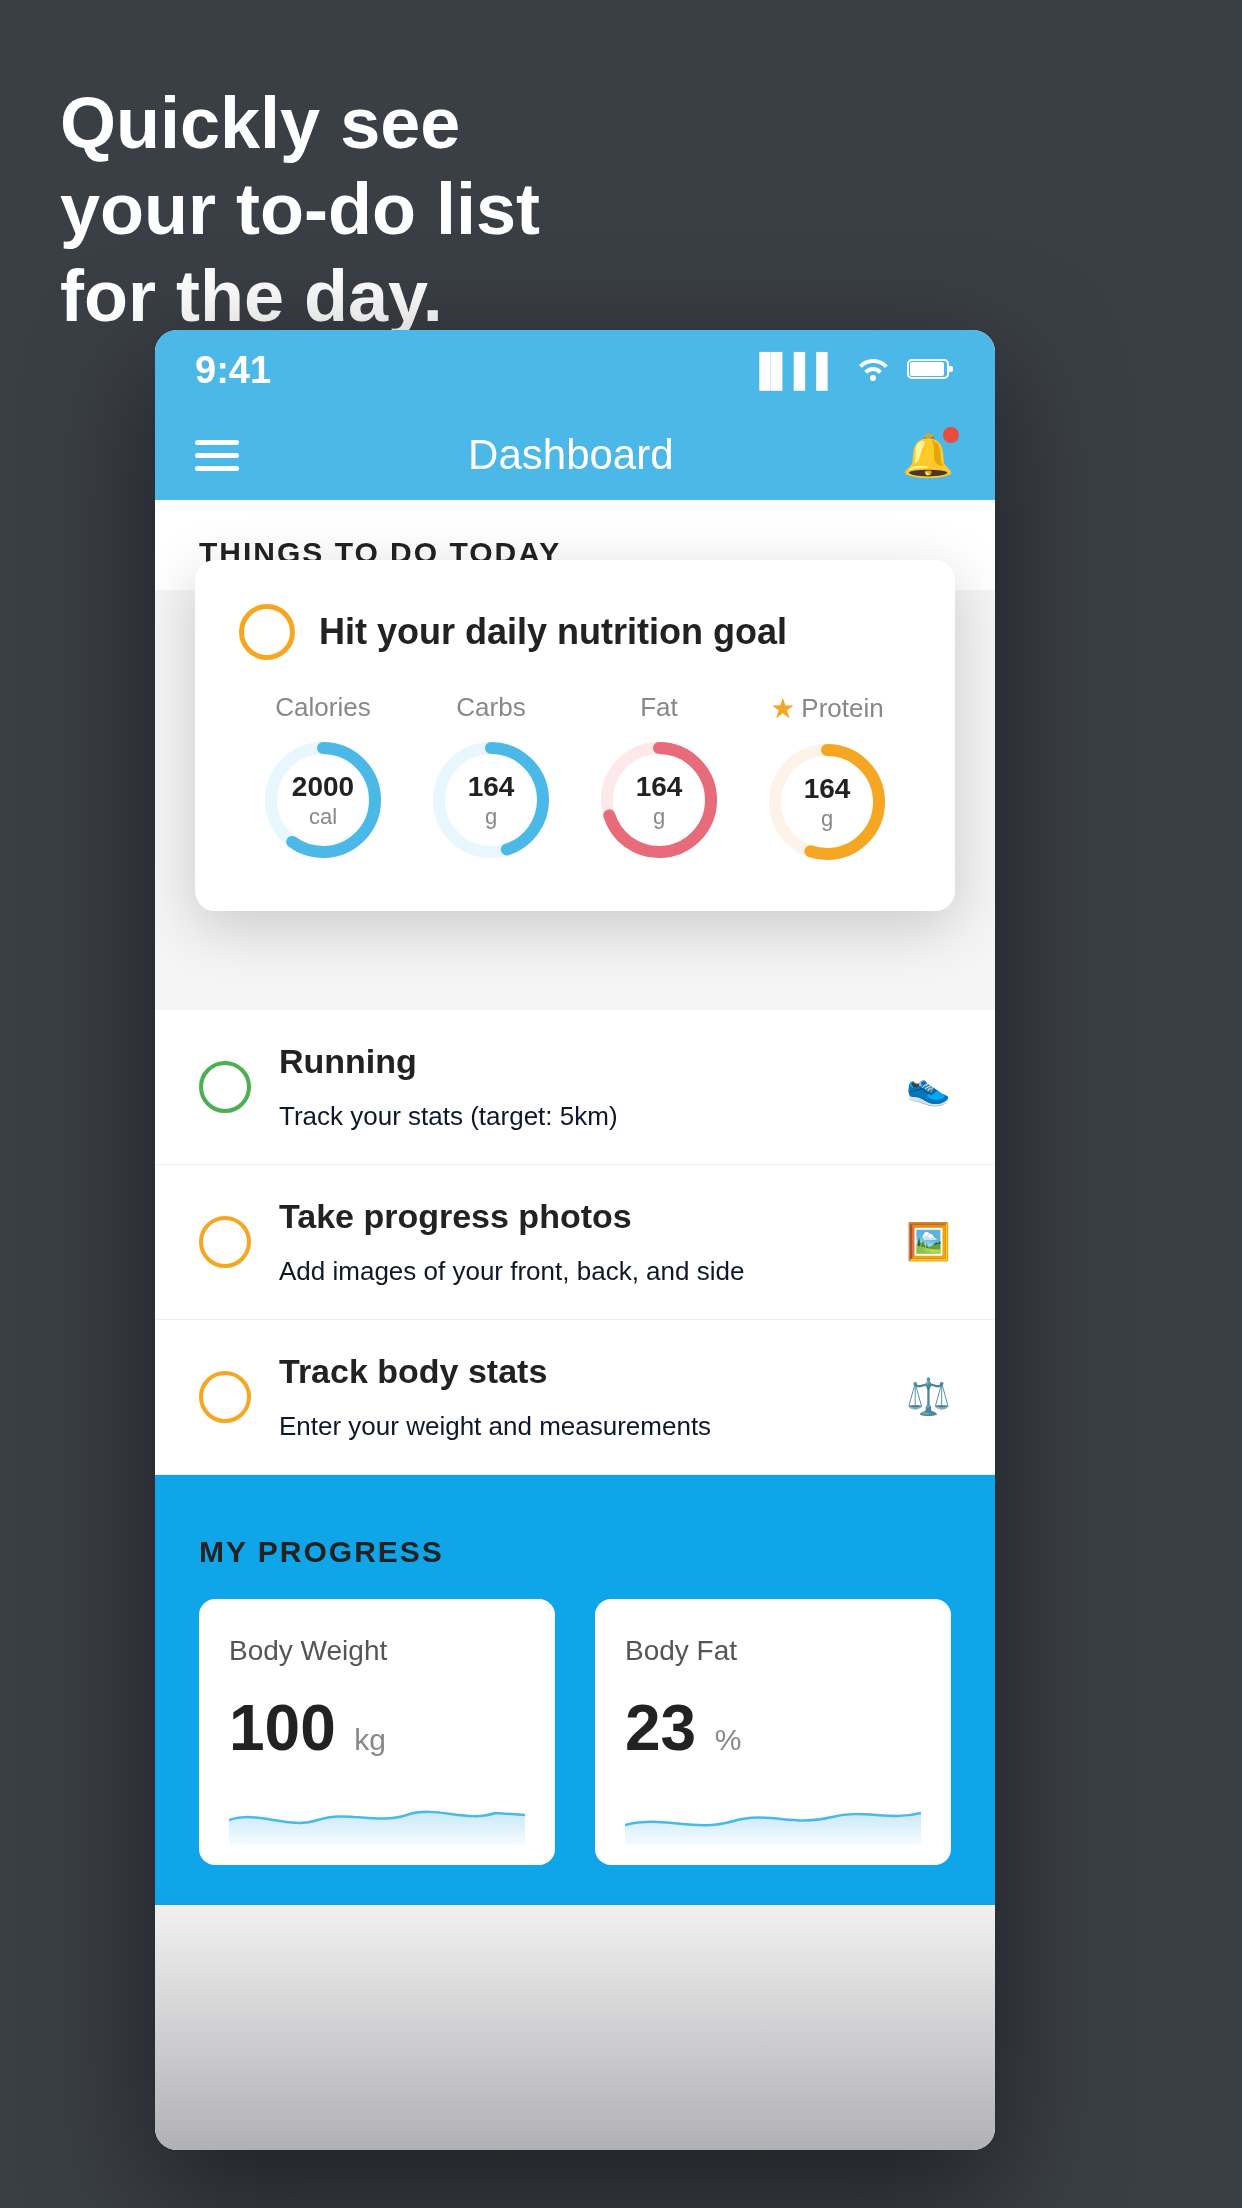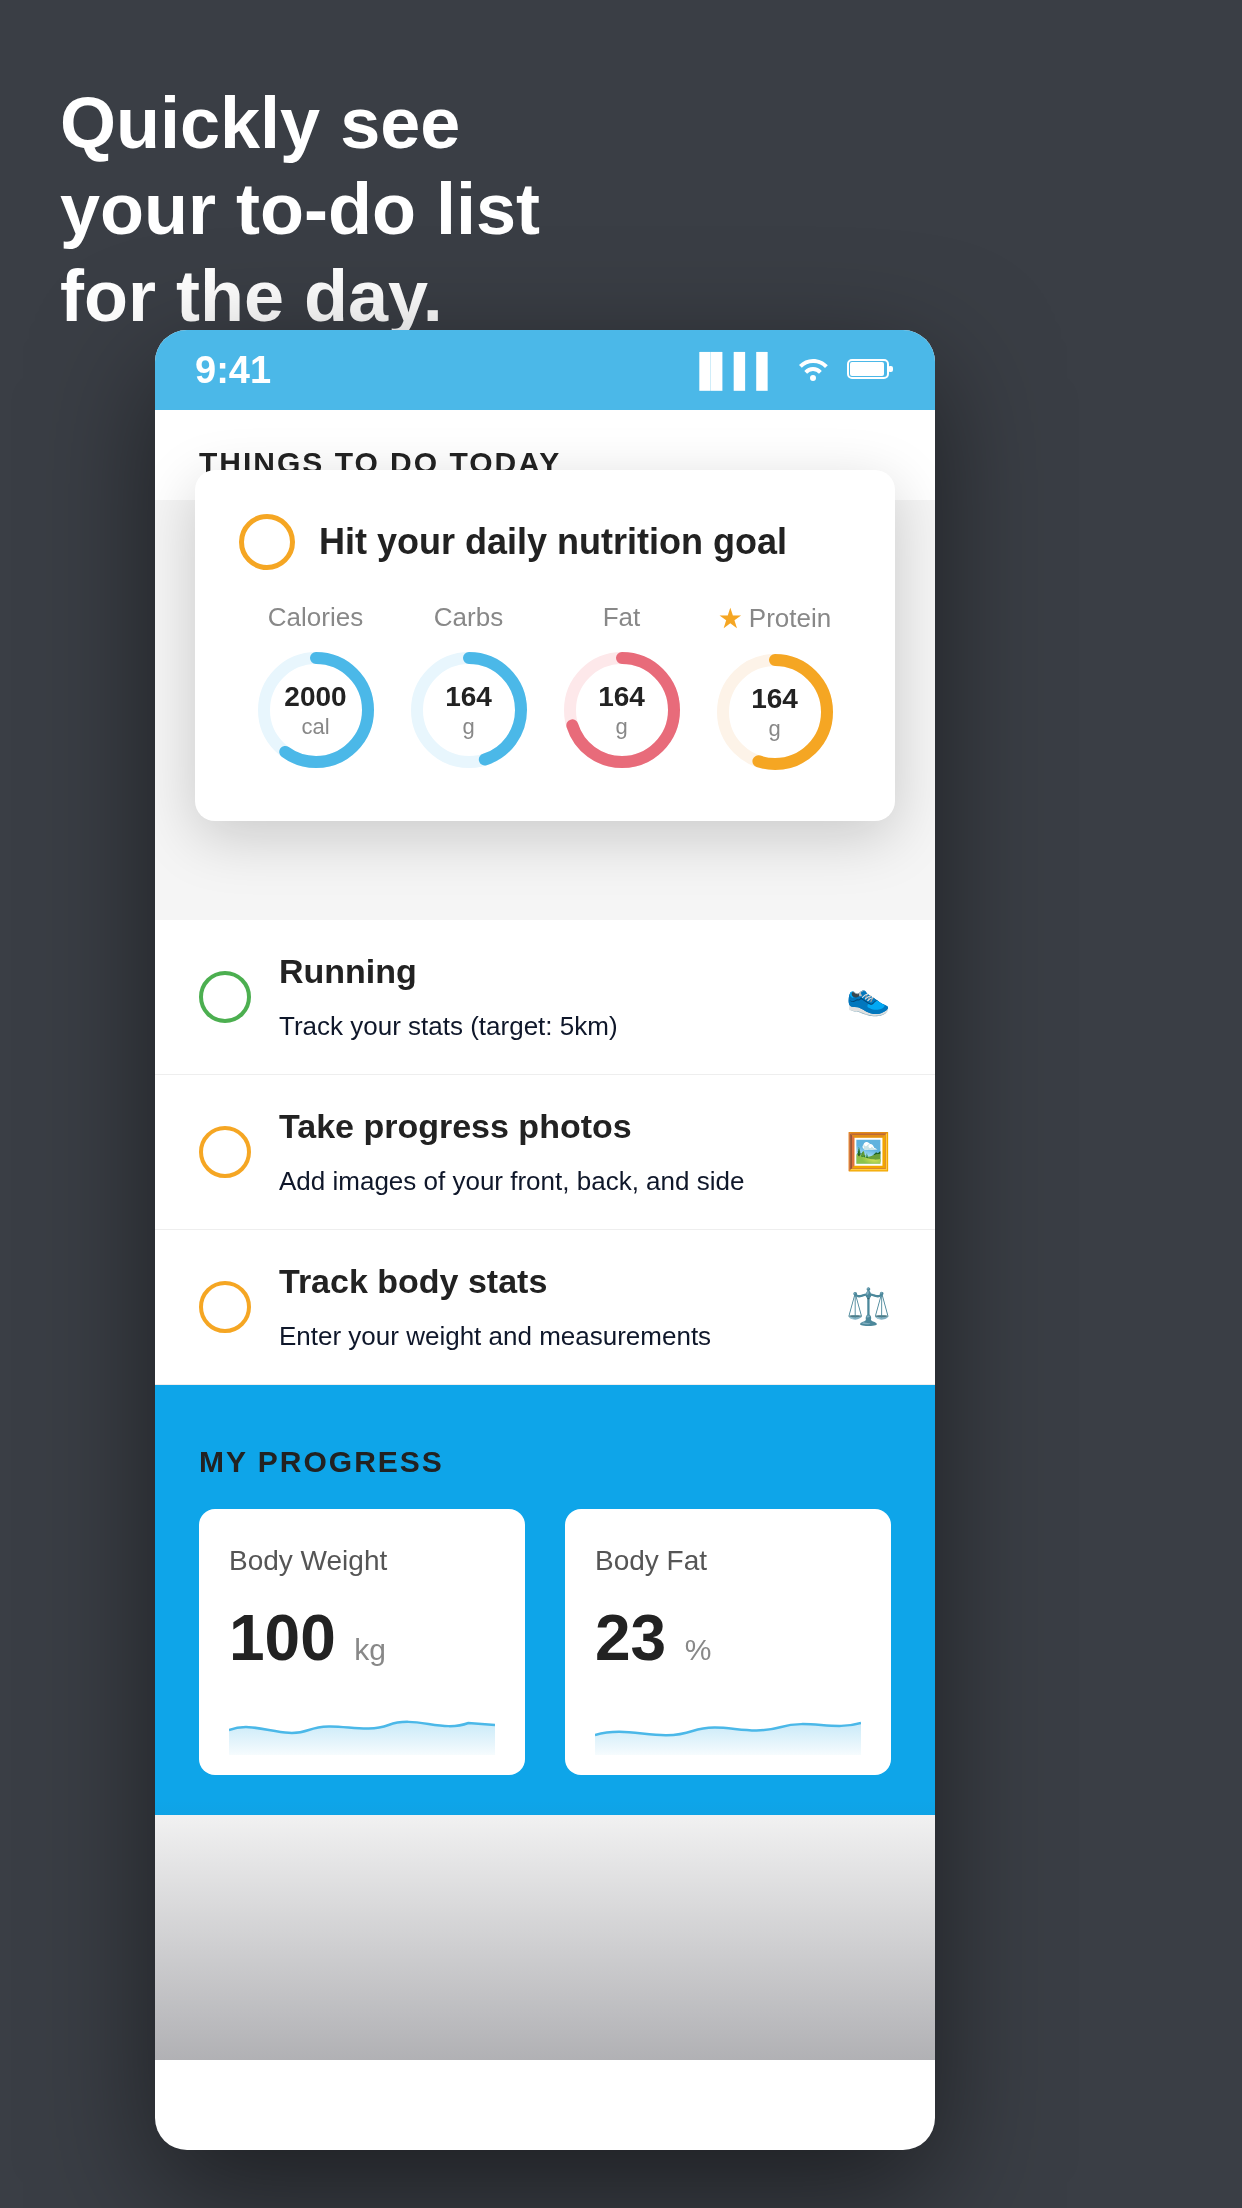--- a/index.html
+++ b/index.html
@@ -22,24 +22,24 @@
       font-weight: 800;
       line-height: 1.2;
       max-width: 600px;
     }
 
     
     .phone-shell {
       position: absolute;
       top: 330px;
       left: 155px;
-      width: 780px;
+      width: 840px;
       height: 1820px;
       background: #fff;
-      border-radius: 32px;
+      border-radius: 22px;
       overflow: hidden;
       box-shadow: 0 40px 120px rgba(0,0,0,0.5);
     }
 
     
     .status-bar {
       background: #4bb8e8;
       height: 80px;
       display: flex;
       align-items: center;
@@ -325,20 +325,32 @@
       <span>
         <svg width="48" height="24" viewBox="0 0 48 24" fill="white">
           <rect x="1" y="3" width="40" height="18" rx="4" ry="4" stroke="white" stroke-width="2" fill="none"></rect>
           <rect x="3" y="5" width="34" height="14" rx="2" ry="2" fill="white"></rect>
           <rect x="41" y="9" width="5" height="6" rx="2" fill="white"></rect>
         </svg>
       </span>
     </div>
   </div>
 
+  <div class="nav-bar">
+    <div class="hamburger">
+      <span></span>
+        <span></span>
+        <span></span>
+    </div>
+    <span class="nav-title">Dashboard</span>
+    <div class="bell-icon">
+      🔔
+      <div class="bell-dot"></div>
+    </div>
+  </div>
 
   <div class="content">
 
     <div class="section-header">
       <span class="section-title">THINGS TO DO TODAY</span>
     </div>
 
     <div class="floating-card">
       <div class="card-row">
         <div class="circle-check"></div>

